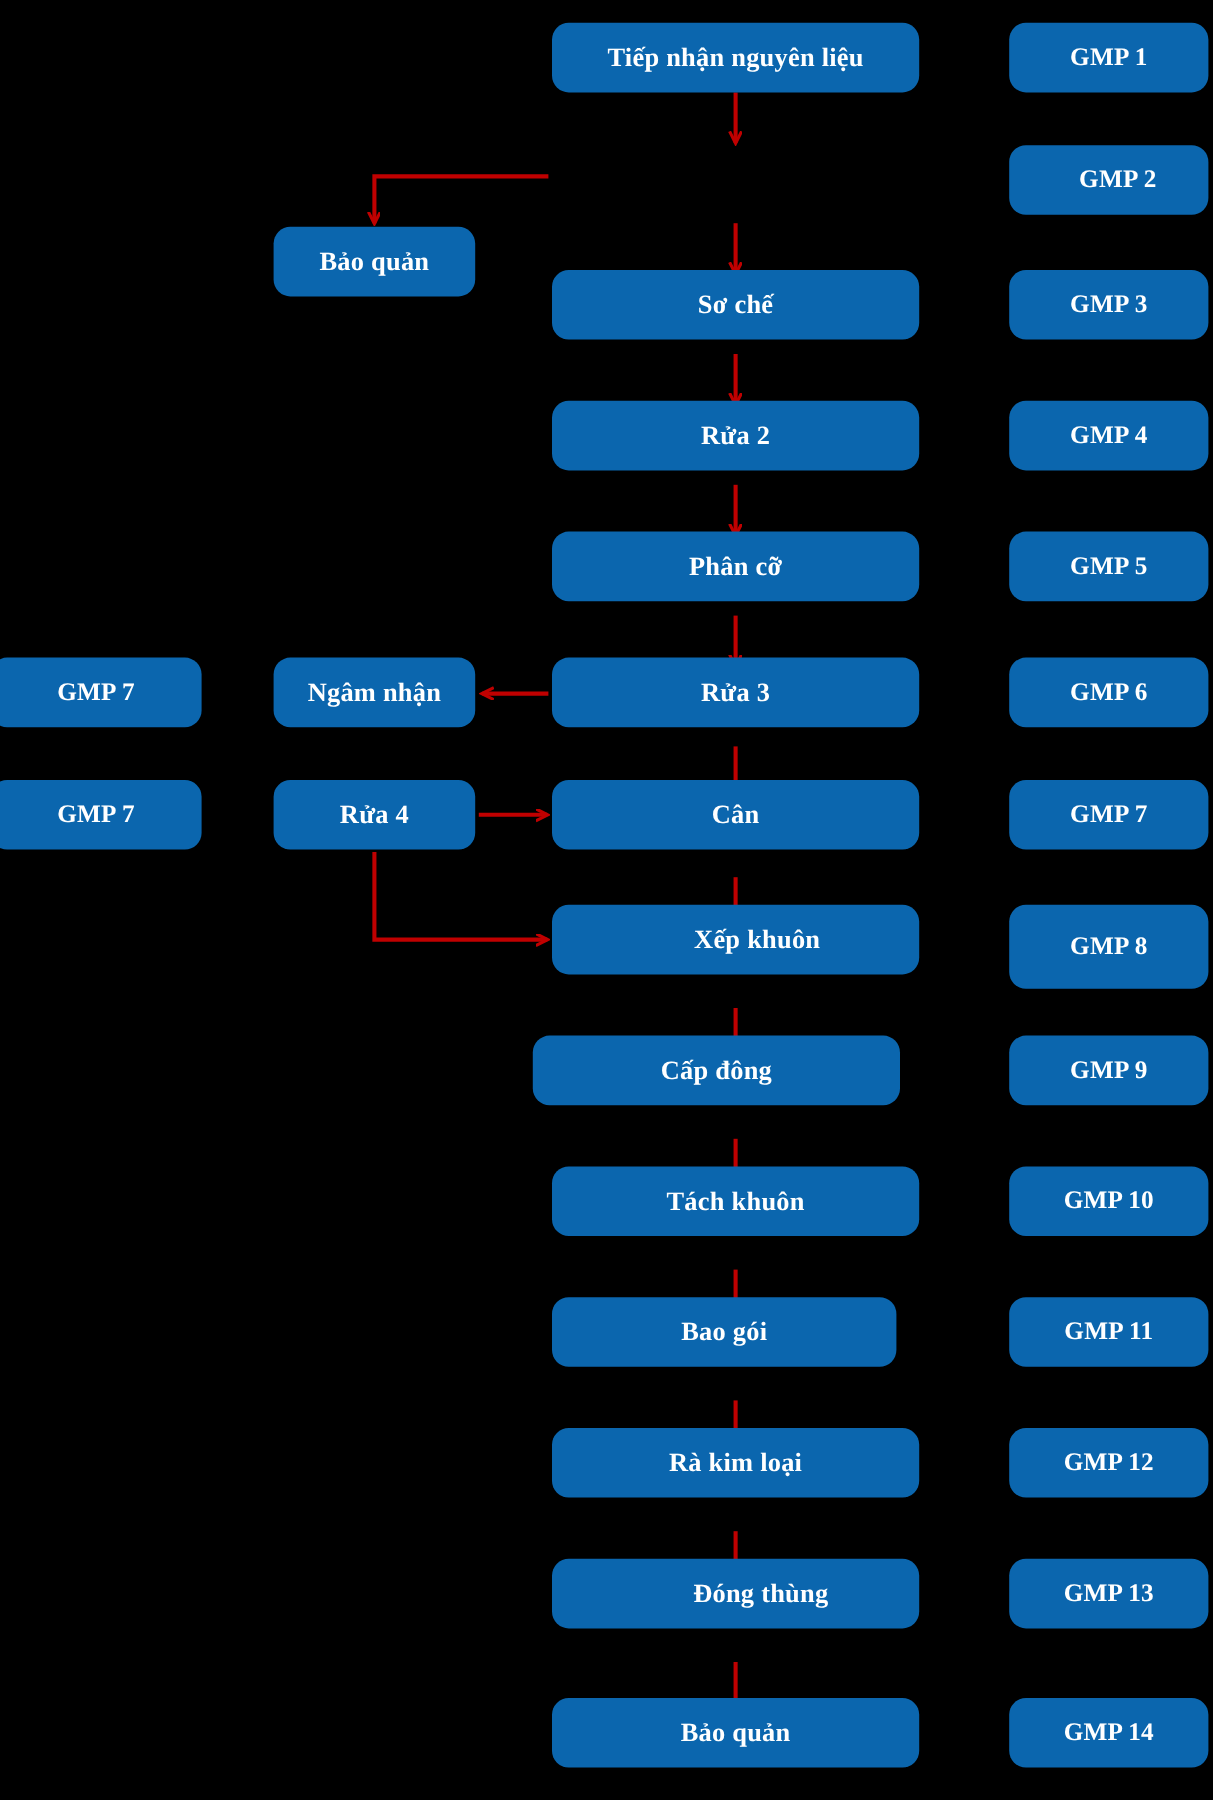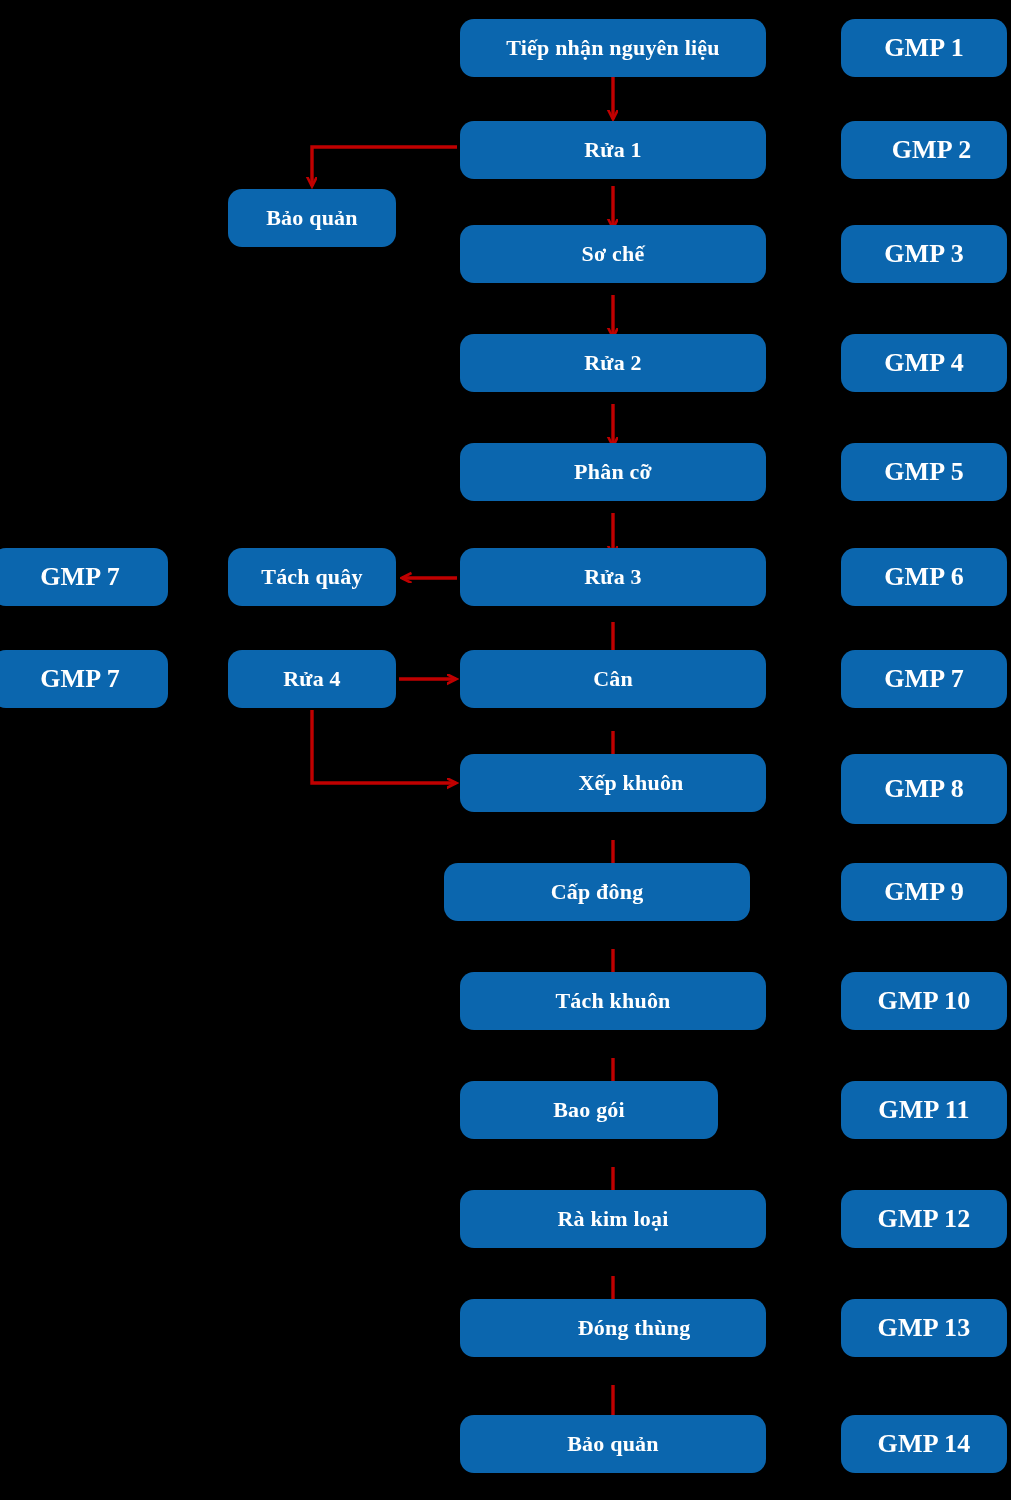--- a/index.html
+++ b/index.html
@@ -27,21 +27,21 @@
     font-size: 22px;
     line-height: 1.1;
     display: flex;
     align-items: center;
     justify-content: center;
     text-align: center;
     letter-spacing: 0.2px;
     padding: 2px 6px;
     user-select: none;
   }
-  .box.gmp { font-size: 26px; }
+  .box.gmp { font-size: 21px; }
   .arrows {
     position: absolute;
     left: 0;
     top: 0;
     width: 1011px;
     height: 1500px;
     pointer-events: none;
   }
 </style>
 </head>
@@ -78,23 +78,20 @@
 
       <line x1="399" y1="679" x2="456" y2="679"></line>
 
       <path d="M312,710 L312,783 L456,783"></path>
     </g>
   </svg>
 
   <div class="box" style="left:460px;top:19px;width:306px;height:58px;">
     <span>Tiếp nhận nguyên liệu</span>
   </div>
-  <div class="box" style="left:460px;top:121px;width:306px;height:58px;">
-    <span>Rửa 1</span>
-  </div>
   <div class="box" style="left:460px;top:225px;width:306px;height:58px;">
     <span>Sơ chế</span>
   </div>
   <div class="box" style="left:460px;top:334px;width:306px;height:58px;">
     <span>Rửa 2</span>
   </div>
   <div class="box" style="left:460px;top:443px;width:306px;height:58px;align-items:center;">
     <span>Phân cỡ</span>
   </div>
   <div class="box" style="left:460px;top:548px;width:306px;height:58px;">
@@ -105,21 +102,21 @@
   </div>
   <div class="box" style="left:460px;top:754px;width:306px;height:58px;padding-left:42px;">
     <span>Xếp khuôn</span>
   </div>
   <div class="box" style="left:444px;top:863px;width:306px;height:58px;">
     <span>Cấp đông</span>
   </div>
   <div class="box" style="left:460px;top:972px;width:306px;height:58px;">
     <span>Tách khuôn</span>
   </div>
-  <div class="box" style="left:460px;top:1081px;width:258px;height:58px;">
+  <div class="box" style="left:460px;top:1081px;width:287px;height:58px;">
     <span>Bao gói</span>
   </div>
   <div class="box" style="left:460px;top:1190px;width:306px;height:58px;">
     <span>Rà kim loại</span>
   </div>
   <div class="box" style="left:460px;top:1299px;width:306px;height:58px;padding-left:48px;">
     <span>Đóng thùng</span>
   </div>
   <div class="box" style="left:460px;top:1415px;width:306px;height:58px;">
     <span>Bảo quản</span>
@@ -165,21 +162,21 @@
     <span>GMP 13</span>
   </div>
   <div class="box gmp" style="left:841px;top:1415px;width:166px;height:58px;">
     <span>GMP 14</span>
   </div>
 
   <div class="box" style="left:228px;top:189px;width:168px;height:58px;">
     <span>Bảo quản</span>
   </div>
   <div class="box" style="left:228px;top:548px;width:168px;height:58px;">
-    <span>Tách quây</span>
+    <span>Ngâm nhận</span>
   </div>
   <div class="box" style="left:228px;top:650px;width:168px;height:58px;">
     <span>Rửa 4</span>
   </div>
 
   <div class="box gmp" style="left:-8px;top:548px;width:176px;height:58px;">
     <span>GMP 7</span>
   </div>
   <div class="box gmp" style="left:-8px;top:650px;width:176px;height:58px;">
     <span>GMP 7</span>

